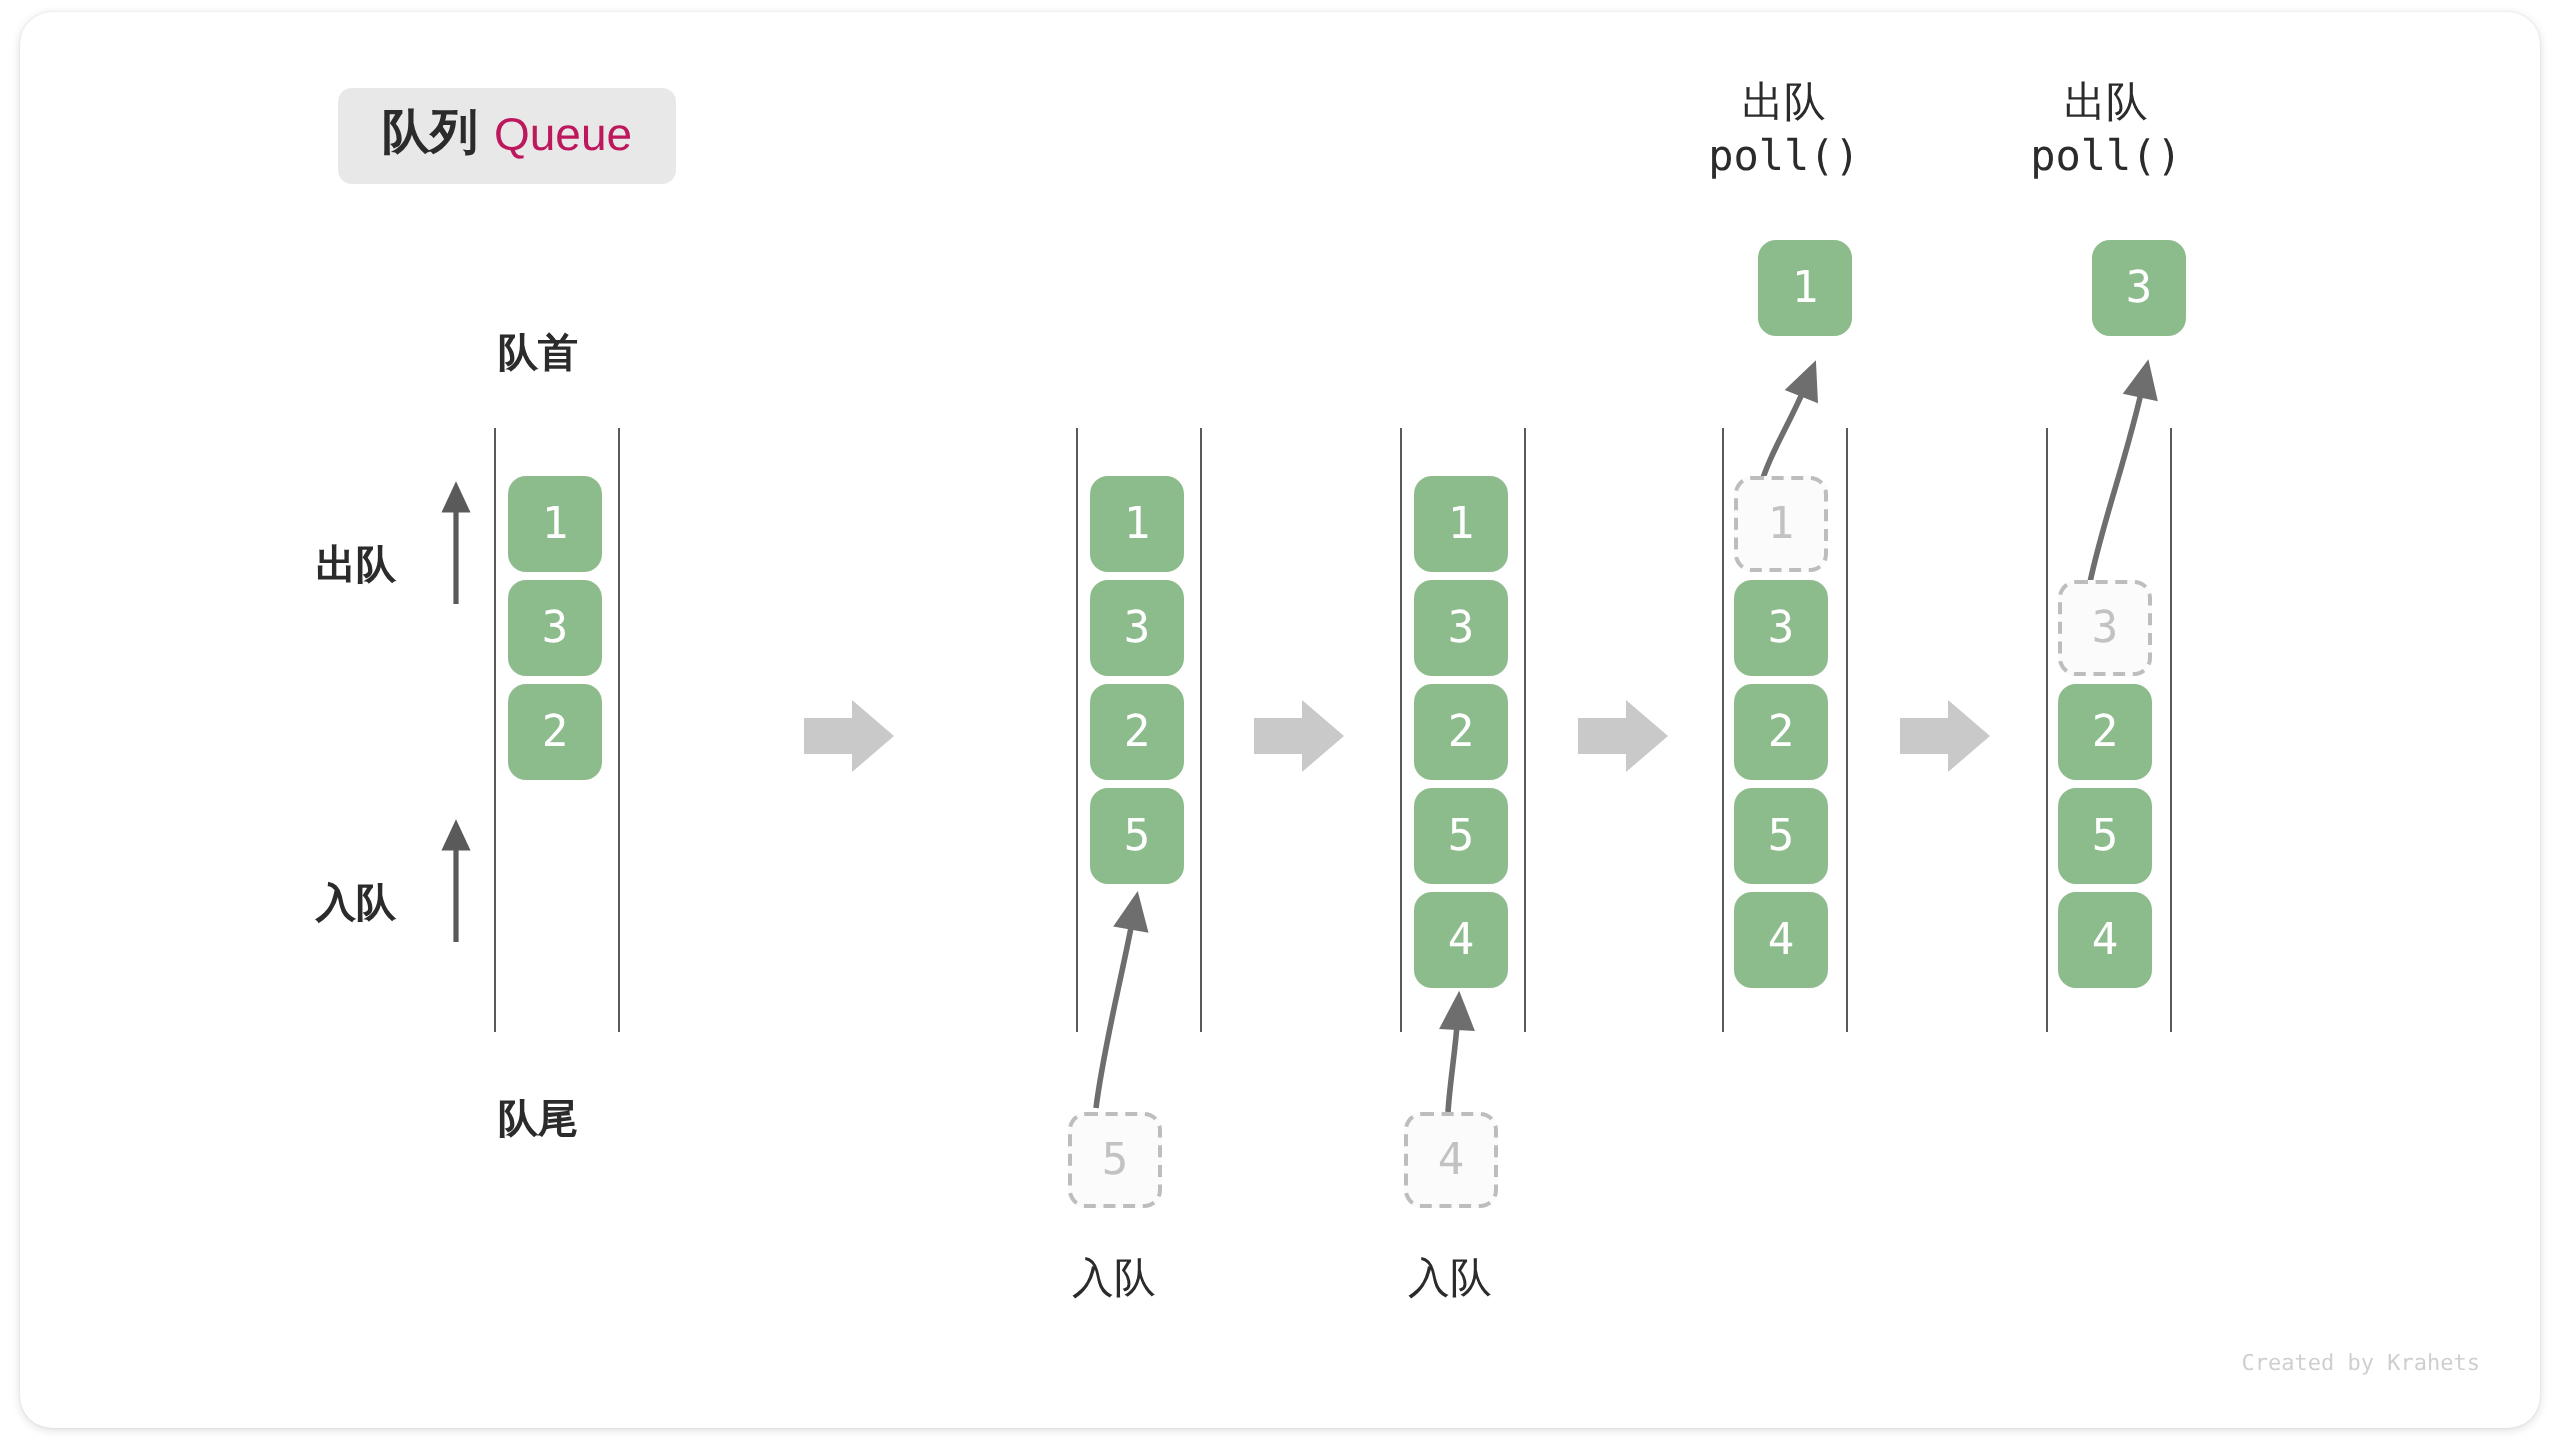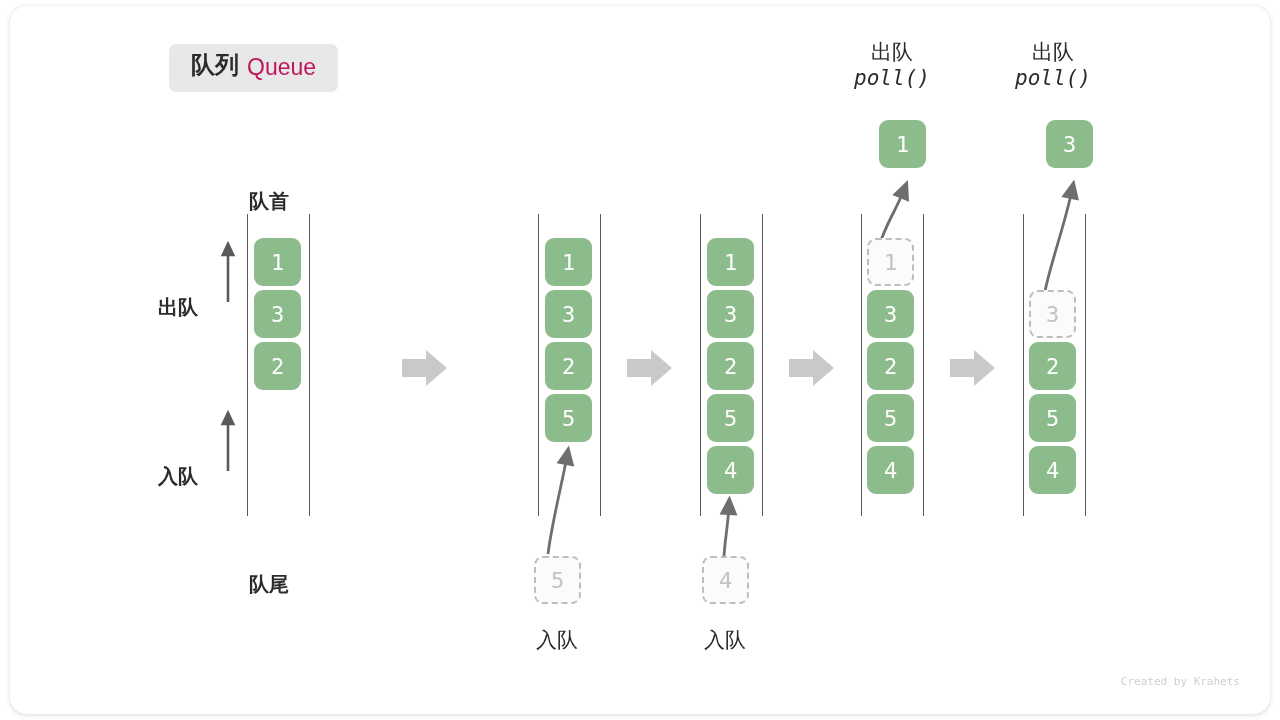--- a/index.html
+++ b/index.html
@@ -24,48 +24,48 @@
   
   #title-badge{
     left:159px;top:38px;
     padding:11px 22px 13px 22px;
     background:#e8e8e8;
     border-radius:7px;
     white-space:nowrap;
     line-height:1;
   }
   #title-badge .cn{
-    font-family:Liberation Mono, monospace;
+    font-family:Liberation Sans, sans-serif;
     font-weight:bold;font-size:24px;color:#2b2b2b;
     vertical-align:middle;
   }
   #title-badge .en{
     font-family:Liberation Sans, sans-serif;
     font-size:23px;color:#be185d;
     vertical-align:middle;margin-left:8px;
   }
 
   
   .cn-bold{
     font-family:"Liberation Sans","DejaVu Sans",sans-serif;
     font-weight:bold;font-size:20px;color:#2b2b2b;
-    white-space:nowrap;line-height:1;margin-top:24px;
+    white-space:nowrap;line-height:1;
   }
   .oplabel{
     text-align:center;white-space:nowrap;line-height:1.30;
   }
   .oplabel .cn{
     display:block;
     font-family:"Liberation Sans","DejaVu Sans",sans-serif;
     font-size:21px;color:#2b2b2b;
   }
   .oplabel .code{
     display:block;
     font-family:"DejaVu Sans Mono","Liberation Mono",monospace;
-    font-size:21px;color:#2b2b2b;font-style:italic;
+    font-size:21px;color:#2b2b2b;
   }
   .oplabel .code .num{color:#4a9a4a;font-weight:bold;}
 
   
   .rail{
     width:1px;background:#5a5a5a;
   }
 
   
   .box{

